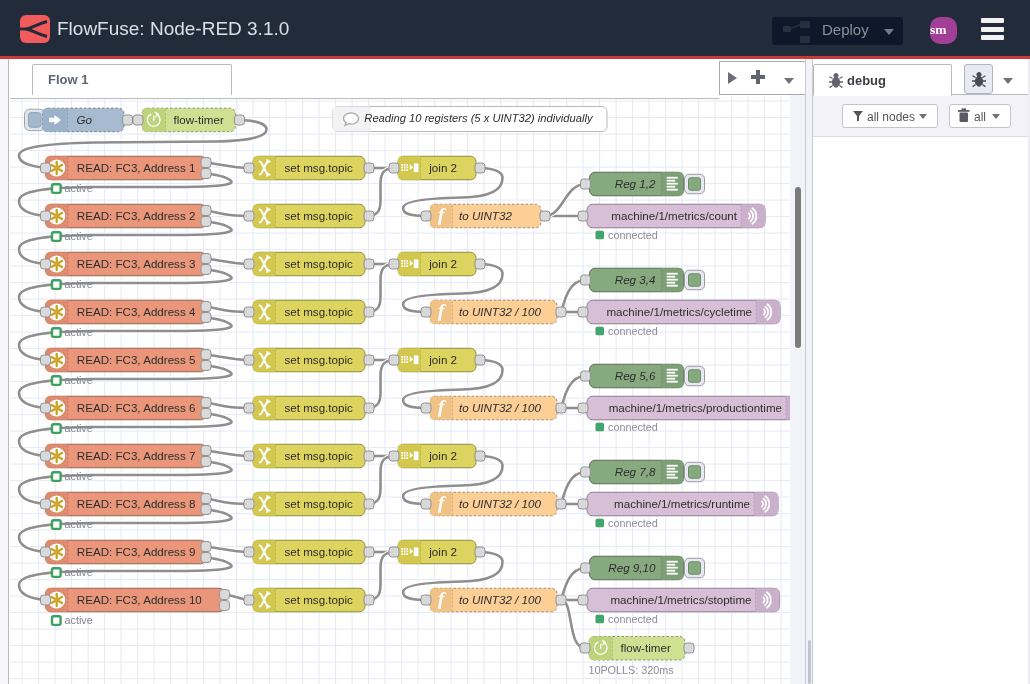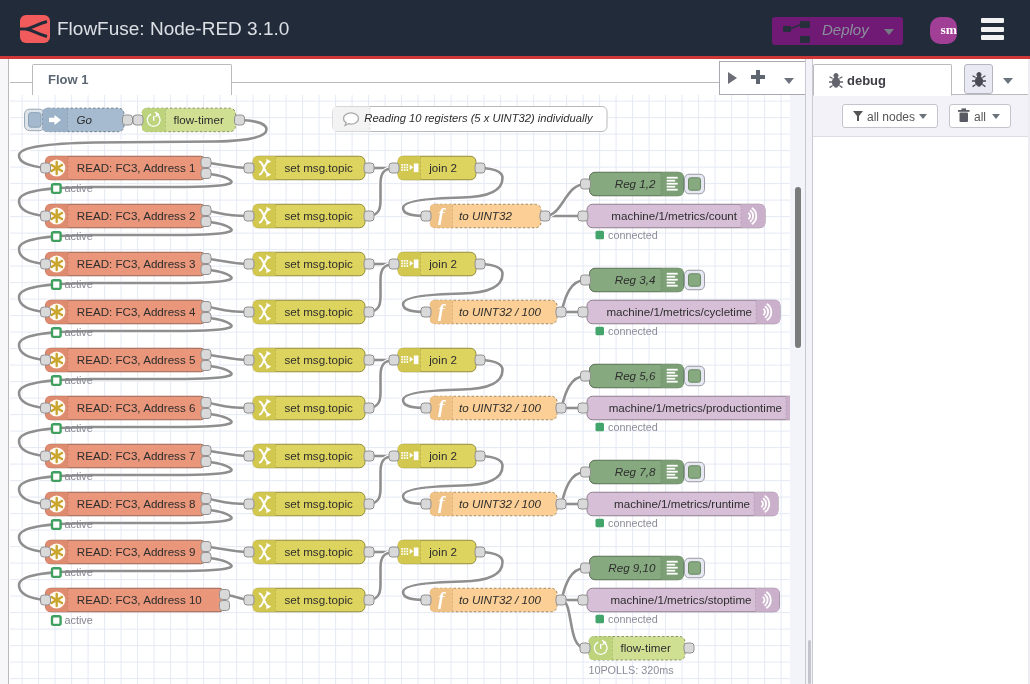--- a/index.html
+++ b/index.html
@@ -1,28 +1,28 @@
 <!DOCTYPE html>
 <html><head><meta charset="utf-8">
 <style>
 * { margin:0; padding:0; box-sizing:border-box; }
 html,body { width:1030px; height:684px; overflow:hidden; font-family:"Liberation Sans", sans-serif; }
 #header { position:absolute; left:0; top:0; width:1030px; height:56px; background:#222b3a;padding-left:16px; }
 #redline { position:absolute; left:0; top:56px; width:1030px; height:3px; background:#d03737; }
 #logo { position:absolute; left:20px; top:15px; width:30px; height:28px; }
 #title { position:absolute; left:57px; top:18px; font-size:19px; color:#dce0e5; }
-#deploy { position:absolute; left:772px; top:17px; width:131px; height:28px; background:#701a75; border-radius:3px;font-style:italic; }
+#deploy { position:absolute; left:772px; top:17px; width:131px; height:28px; background:#0f172a; border-radius:3px; }
 #deploy .txt { position:absolute; left:50px; top:4px; font-size:15px; color:#8b919c; }
 #deploy .caret { position:absolute; left:112px; top:12px; width:0; height:0; border-left:5px solid transparent; border-right:5px solid transparent; border-top:6px solid #757b87; }
-#avatar { position:absolute; left:930px; top:17px; width:27px; height:27px; background:#a03f95; border-radius:10px; color:#fff; font-size:13.5px; text-align:right; line-height:26px; font-family:"Liberation Serif",serif; font-weight:bold; }
+#avatar { position:absolute; left:930px; top:17px; width:27px; height:27px; background:#a03f95; border-radius:10px; color:#fff; font-size:13.5px; text-align:left; line-height:26px; font-family:"Liberation Serif",serif; font-weight:bold; }
 #burger { position:absolute; left:981px; top:18px; }
 #burger div { width:23px; height:5px; background:#f2f2f2; margin-bottom:3.5px; border-radius:1px; }
 #main { position:absolute; left:0; top:59px; width:1030px; height:625px; background:#fff; }
 #leftstrip { position:absolute; left:0; top:59px; width:9px; height:625px; background:#f7f7fa; border-right:1px solid #bbb; }
-#tabbar { position:absolute; left:10px; top:59px; width:709px; height:24px; background:#fff; border-bottom:1px solid #bbb; }
+#tabbar { position:absolute; left:10px; top:59px; width:709px; height:40px; background:#fff; border-bottom:1px solid #bbb; }
 #tab1 { position:absolute; left:22px; top:5px; width:200px; height:31px; background:#fff; border:1px solid #bbb; border-bottom:none; border-radius:2px 2px 0 0; }
 #tab1 span { position:absolute; left:15px; top:7px; font-size:13px; color:#5b6672; font-weight:bold; }
 #tabtools { position:absolute; left:719px; top:61px; width:86px; height:34px; background:#fff; border:1px solid #a9a9b0; border-right:none; }
 #canvas { position:absolute; left:10px; top:95px; width:780px; height:589px; background:#fff; overflow:hidden; }
 #vtrack { position:absolute; left:790px; top:95px; width:15px; height:589px; background:#f3f3fa; }
 #vthumb { position:absolute; left:4.5px; top:92px; width:6.5px; height:161px; background:#7b7b7b; border-radius:3px; }
 #sep { position:absolute; left:805px; top:59px; width:8px; height:625px; background:#f2f2f8; border-left:1px solid #c9c9d2; border-right:1px solid #c9c9d2; }
 #sep .h { position:absolute; left:1.5px; top:581px; width:3.5px; height:44px; background:#c4c4cc; border-radius:2px; }
 #sidebar { position:absolute; left:813px; top:59px; width:217px; height:625px; background:#fff; }
 #sbtabs { position:absolute; left:0; top:0; width:217px; height:36px; border-bottom:1px solid #bbb; background:#fff; }

